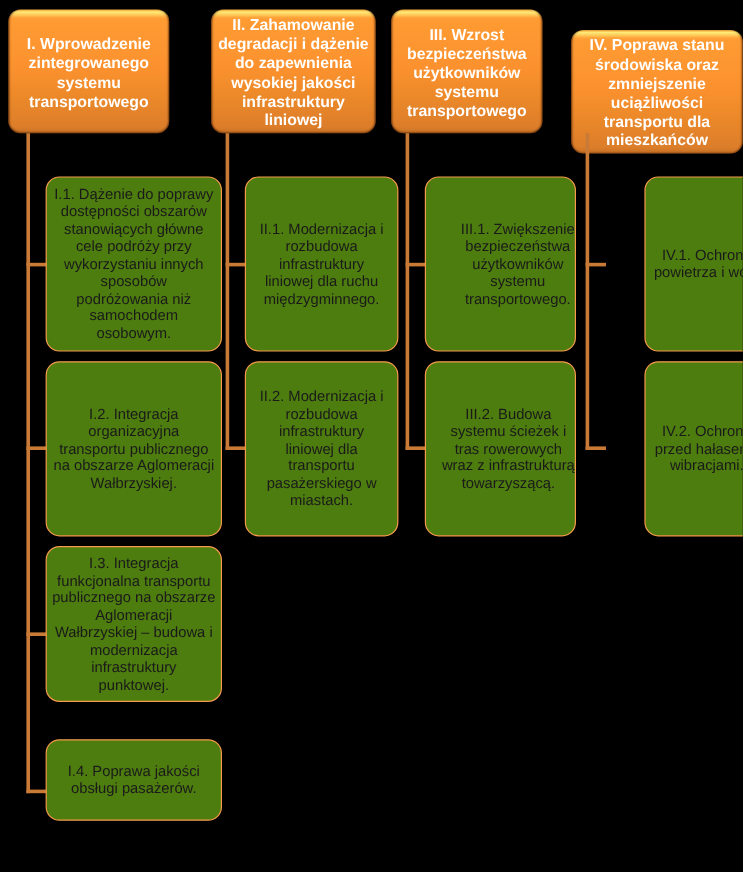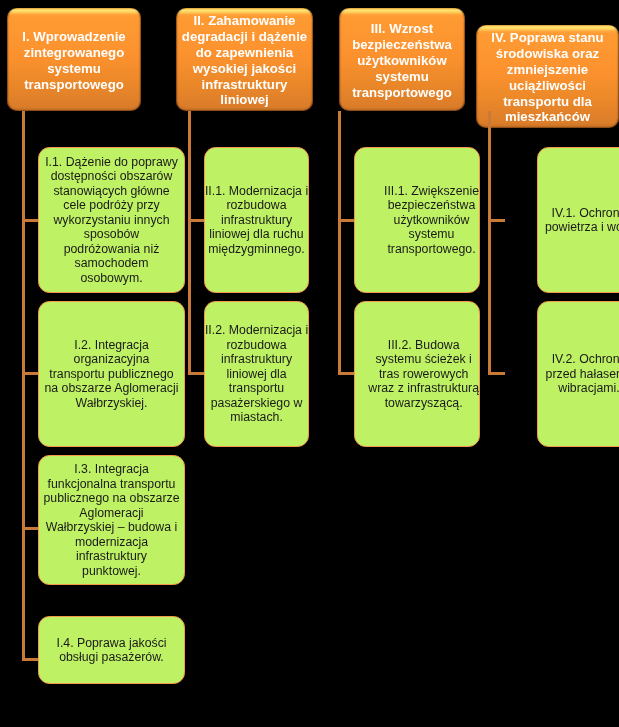--- a/index.html
+++ b/index.html
@@ -13,31 +13,31 @@
        text-align:center;display:flex;align-items:center;justify-content:center;
        background:linear-gradient(to bottom,
             #ffbb46 0%,#ffc955 0.98%,#ffea78 1.95%,#ffca59 4.3%,#ffa53c 6.3%,
             #ff9b33 7.9%,#fb912e 47.8%,#ec8929 70.2%,#dc7d2a 95%,#c87326 100%);
        box-shadow:inset 1.5px 0 1.5px -0.5px rgba(50,18,0,.55),
                   inset -1.5px 0 1.5px -0.5px rgba(50,18,0,.55),
                   inset 0 -1.5px 1.5px -0.5px rgba(50,18,0,.35);}
   .hdr>.lbl{display:block;white-space:nowrap;position:relative;top:1.4px;}
   #hdr1{left:7px;width:134px;}
   #hdr2{left:176px;width:137px;}
-  #hdr3{left:326px;width:126px;margin-left:13px;}
+  #hdr3{left:326px;width:126px;}
   #hdr4{left:476px;width:143px;margin-top:17px;}
 
   
   .sub{position:absolute;border-radius:11.5px;border:1px solid #f5994b;
-       background:#bef264;color:#1a1a1a;font-size:12.3px;line-height:14.5px;
+       background:#4d7c0f;color:#1a1a1a;font-size:12.3px;line-height:14.5px;
        text-align:center;display:flex;align-items:center;justify-content:center;
        box-sizing:border-box;}
   .sub>.lbl{display:block;white-space:nowrap;}
   .c1{left:38px;width:147px;}
-  .c2{left:204px;width:105px;}
+  .c2{left:204px;width:128px;}
   .c3{left:354px;width:126px;justify-content:flex-end;}
   .c4{left:504px;width:104px;margin-left:33px;}
   .r1{top:147px;height:146px;}
   .r2{top:301px;height:146px;}
   .r3{top:455px;height:130px;}
   .r4{top:616px;height:68px;}
 
   
   .vline{position:absolute;background:#c87a36;width:3px;top:110.5px;}
   .hline{position:absolute;background:#c87a36;height:3px;}

